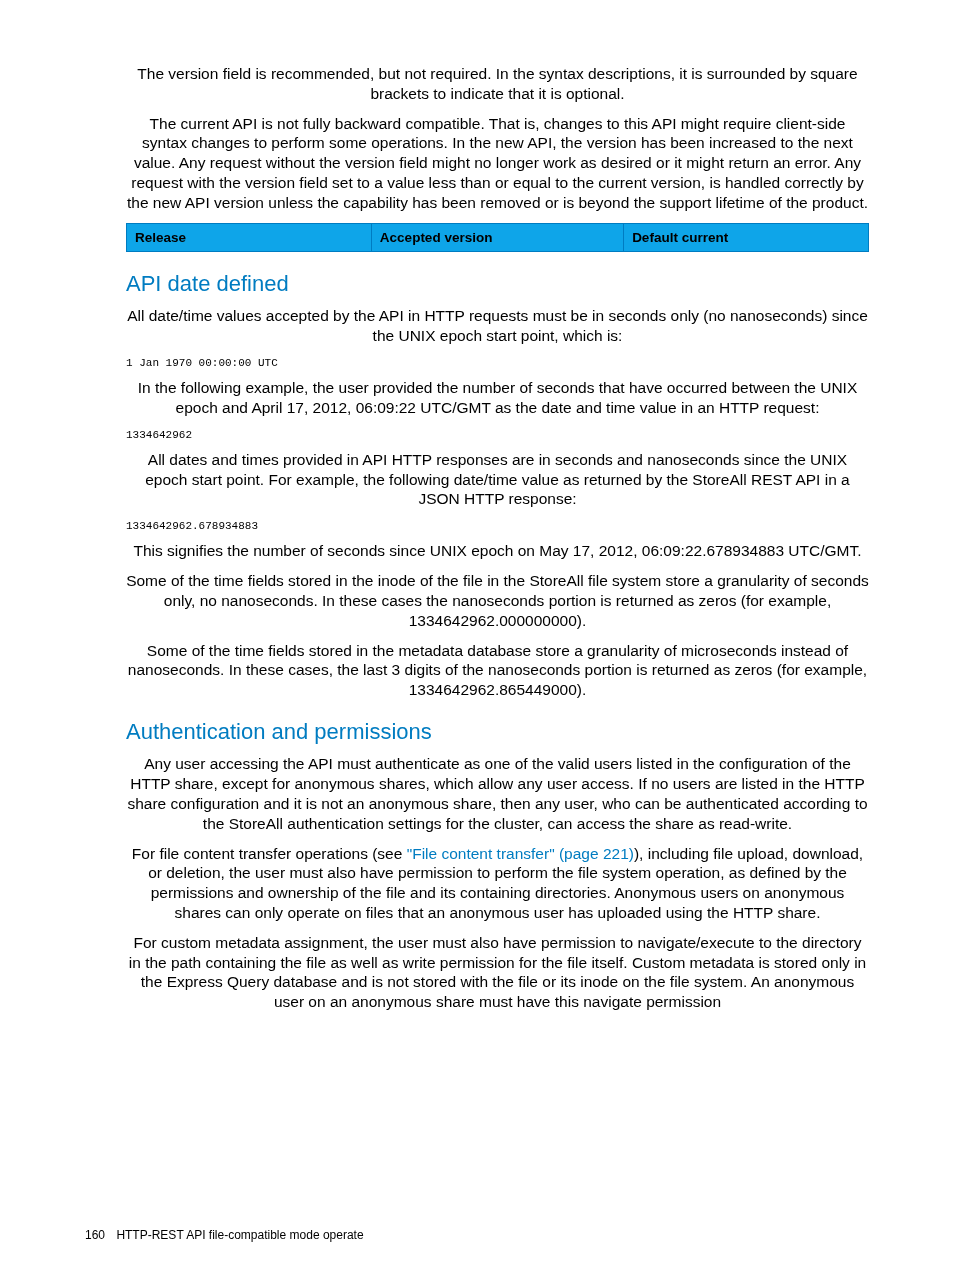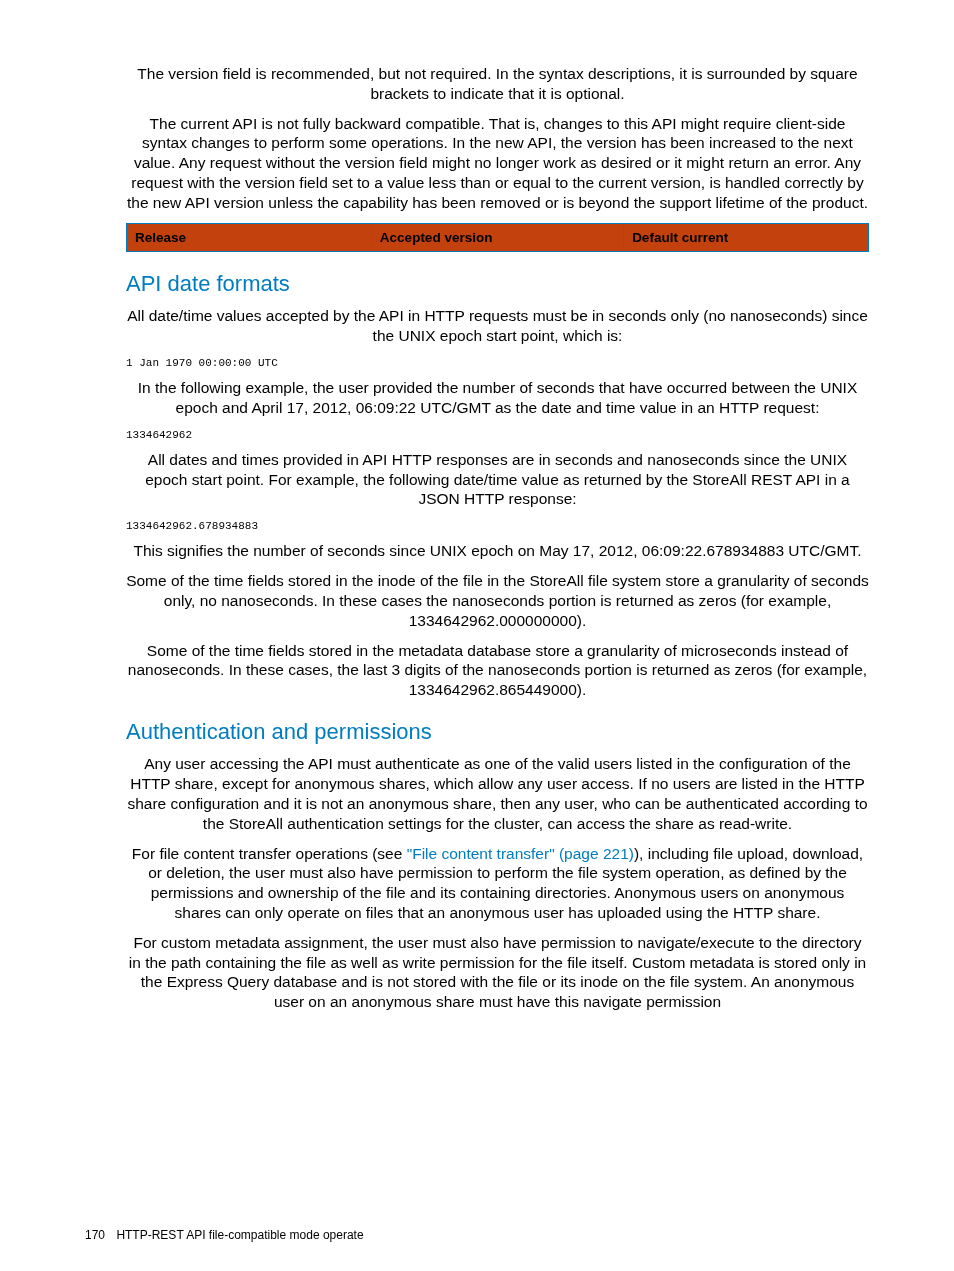--- a/index.html
+++ b/index.html
@@ -41,21 +41,21 @@
     font-size: 13.5px;
   }
   th, td {
     border: 1px solid #007cc1;
     text-align: left;
     padding: 5px 8px;
     vertical-align: top;
   }
   th {
     font-weight: bold;
-    background: #c2410c;
+    background: #0ea5e9;
   }
   .release-col { width: 33%; }
   .accepted-col { width: 34%; }
   .default-col { width: 33%; }
   .footer {
     position: absolute;
     bottom: 28px;
     left: 85px;
     font-size: 12px;
   }
@@ -72,34 +72,34 @@
 <table>
   <tbody>
       <tr>
     <th class="release-col">Release</th>
     <th class="accepted-col">Accepted version</th>
     <th class="default-col">Default current</th>
   </tr>
 </tbody>
   </table>
 
-<h2>API date formats</h2>
+<h2>API date defined</h2>
 <p>All date/time values accepted by the API in HTTP requests must be in seconds only (no nanoseconds) since the UNIX epoch start point, which is:</p>
 <div class="mono">1 Jan 1970 00:00:00 UTC</div>
 <p>In the following example, the user provided the number of seconds that have occurred between the UNIX epoch and April 17, 2012, 06:09:22 UTC/GMT as the date and time value in an HTTP request:</p>
 <div class="mono">1334642962</div>
 <p>All dates and times provided in API HTTP responses are in seconds and nanoseconds since the UNIX epoch start point. For example, the following date/time value as returned by the StoreAll REST API in a JSON HTTP response:</p>
 <div class="mono">1334642962.678934883</div>
 <p>This signifies the number of seconds since UNIX epoch on May 17, 2012, 06:09:22.678934883 UTC/GMT.</p>
 <p>Some of the time fields stored in the inode of the file in the StoreAll file system store a granularity of seconds only, no nanoseconds. In these cases the nanoseconds portion is returned as zeros (for example, 1334642962.000000000).</p>
 <p>Some of the time fields stored in the metadata database store a granularity of microseconds instead of nanoseconds. In these cases, the last 3 digits of the nanoseconds portion is returned as zeros (for example, 1334642962.865449000).</p>
 
 <h2>Authentication and permissions</h2>
 <p>Any user accessing the API must authenticate as one of the valid users listed in the configuration of the HTTP share, except for anonymous shares, which allow any user access. If no users are listed in the HTTP share configuration and it is not an anonymous share, then any user, who can be authenticated according to the StoreAll authentication settings for the cluster, can access the share as read-write.</p>
 <p>
   <span>For file content transfer operations (see </span><a class="link" href="#">"File content transfer" (page 221)</a><span>), including file upload, download, or deletion, the user must also have permission to perform the file system operation, as defined by the permissions and ownership of the file and its containing directories. Anonymous users on anonymous shares can only operate on files that an anonymous user has uploaded using the HTTP share.</span>
 </p>
 <p>For custom metadata assignment, the user must also have permission to navigate/execute to the directory in the path containing the file as well as write permission for the file itself.  Custom metadata is stored only in the Express Query database and is not stored with the file or its inode on the file system. An anonymous user on an anonymous share must have this navigate permission</p>
 
 <div class="footer">
-  <span class="pg">170</span>
+  <span class="pg">160</span>
   <span>HTTP-REST API file-compatible mode operate</span>
 </div>
 
 </body></html>

